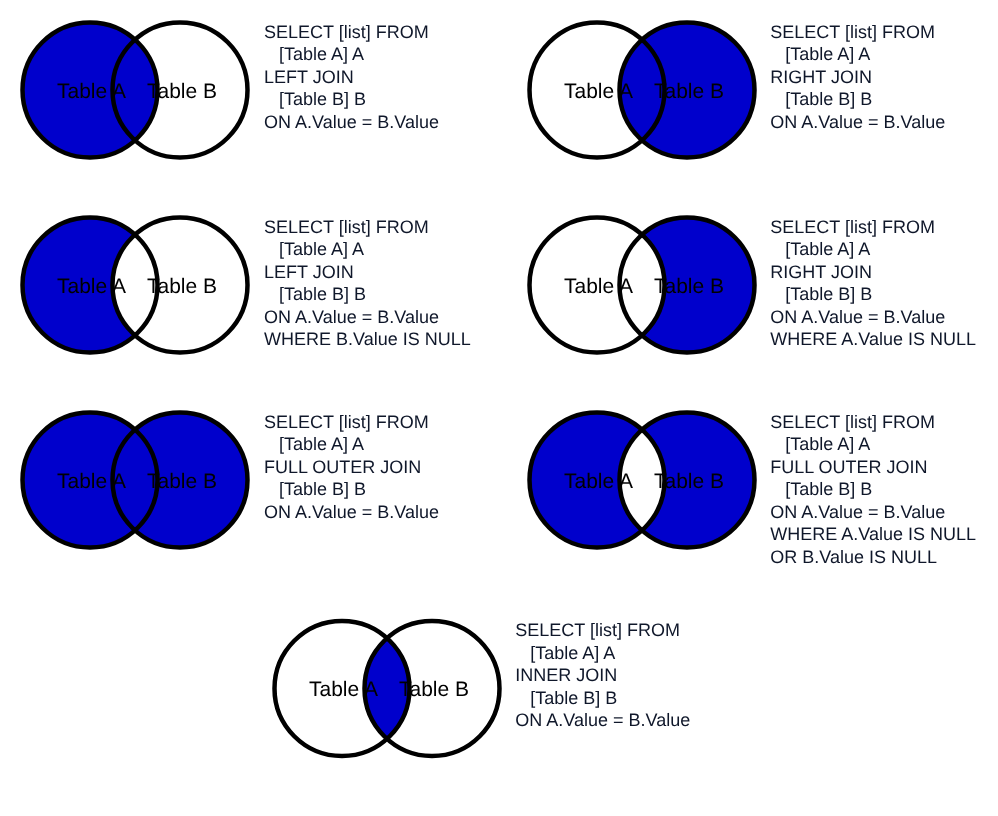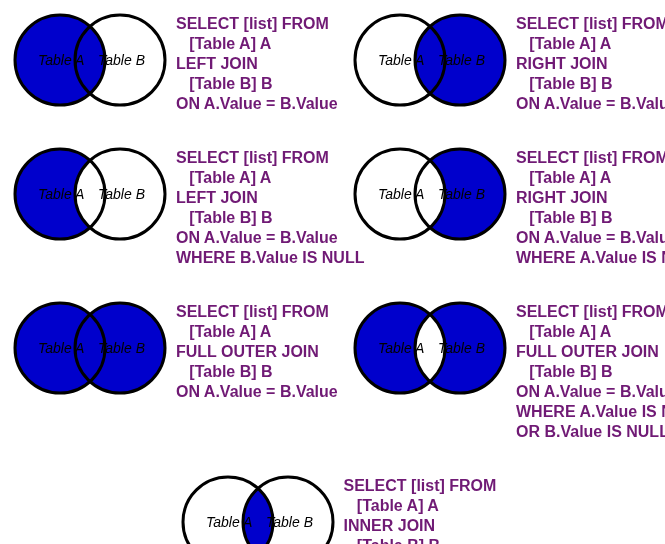--- a/index.html
+++ b/index.html
@@ -28,26 +28,25 @@
   .cell {
     display: flex;
     flex-direction: row;
     align-items: flex-start;
     width: 310px;
   }
   .venn-wrap {
     width: 160px;
     height: 100px;
     flex-shrink: 0;
-    font-style: italic;
   }
   .sql {
-    color: #701a75;
-    font-weight: bold;
-    font-size: 16px;
+    color: #0f172a;
+    font-weight: normal;
+    font-size: 12px;
     line-height: 1.25;
     white-space: pre;
     padding-top: 4px;
     margin-left: 6px;
   }
   svg text {
     font-family: Arial, Helvetica, sans-serif;
     font-size: 14px;
     fill: #000000;
   }

